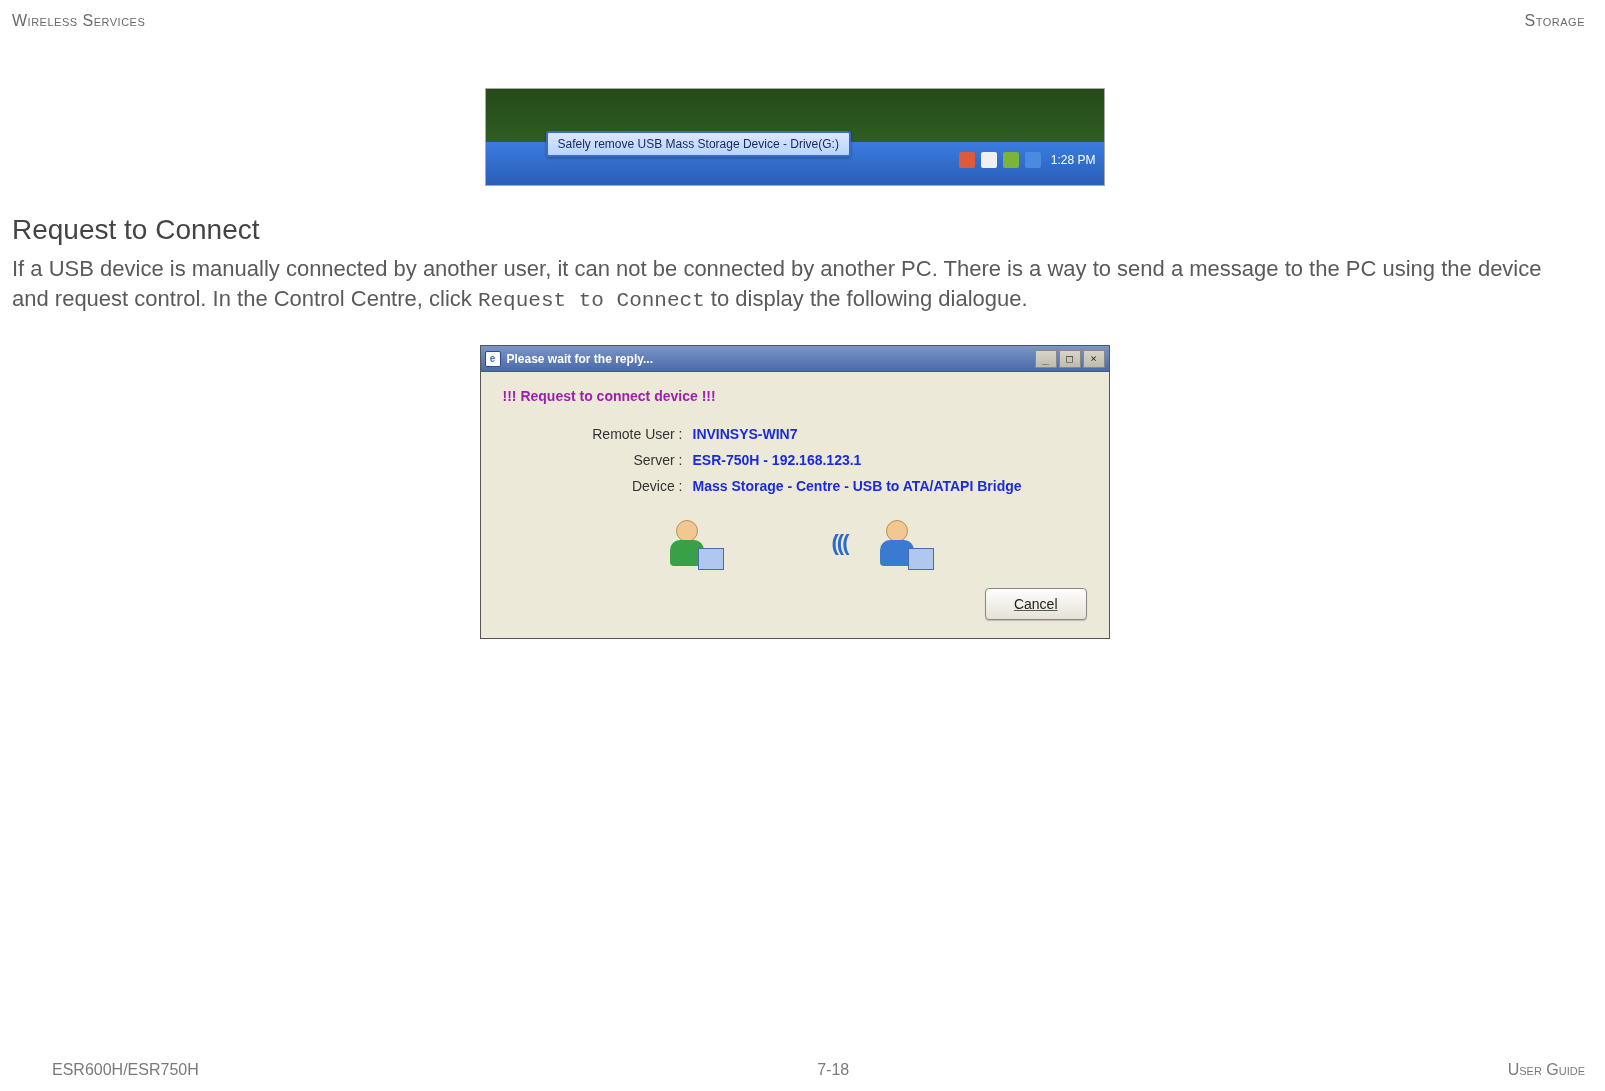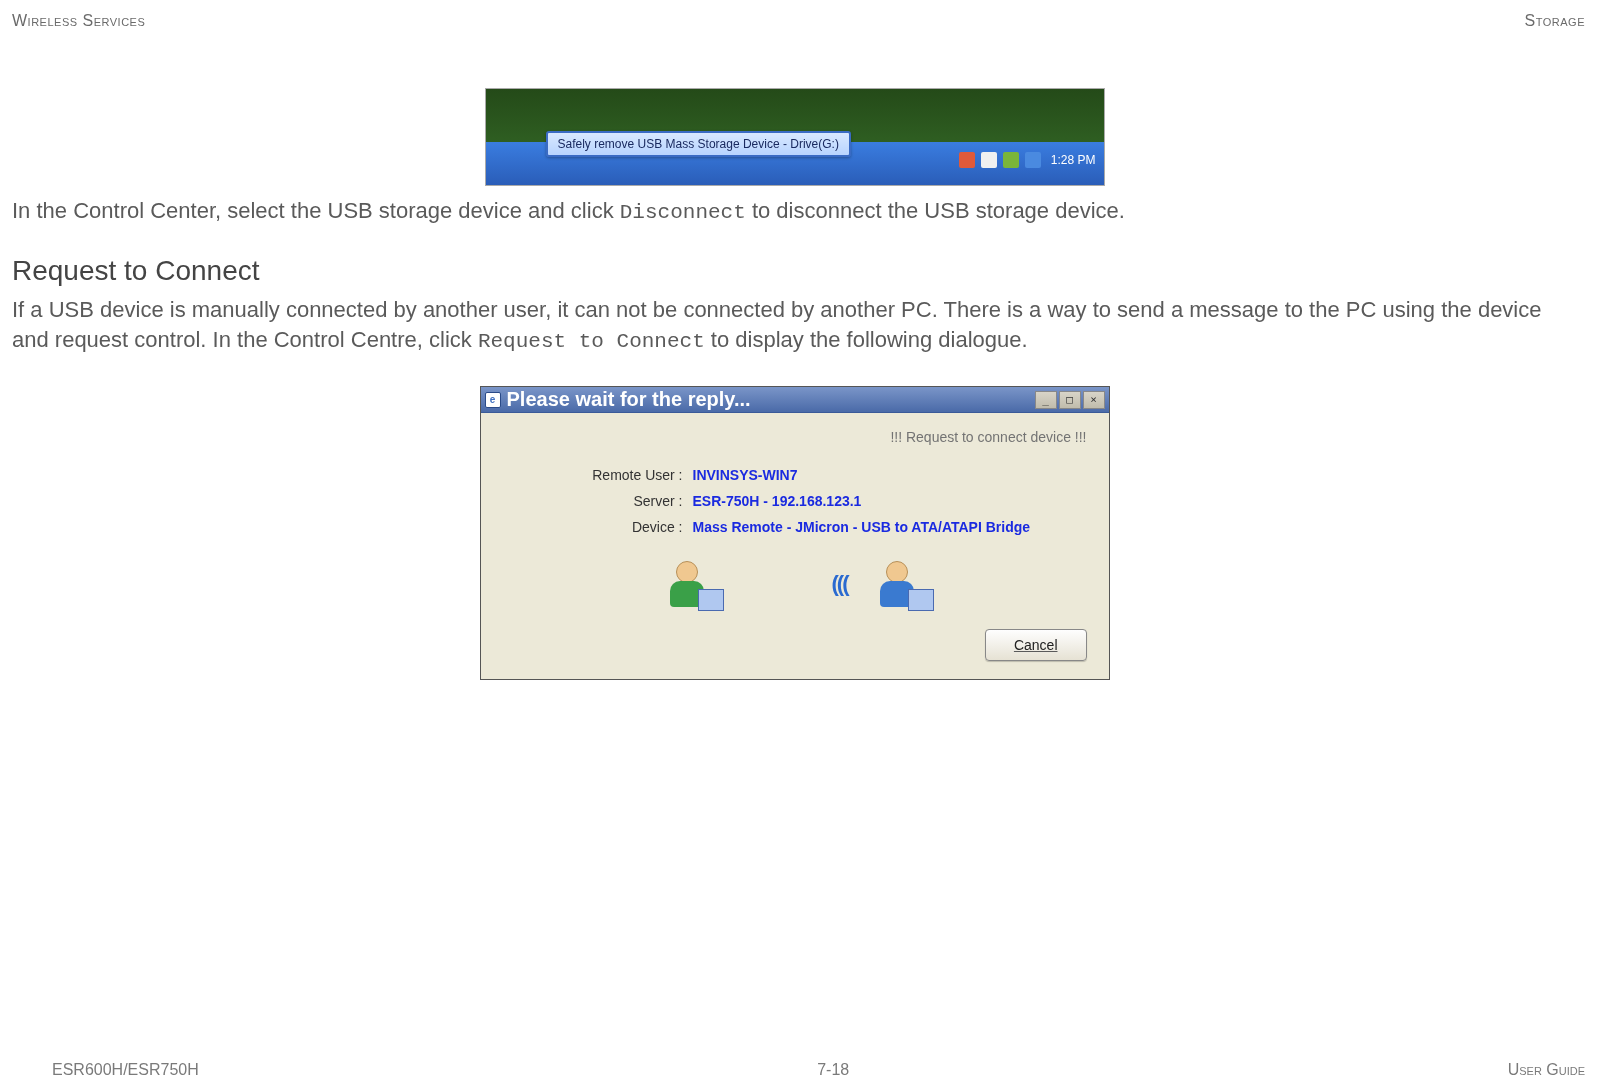--- a/index.html
+++ b/index.html
@@ -112,41 +112,41 @@
       background: #fff;
       border: 1px solid #2a4a88;
       border-radius: 2px;
       margin-right: 6px;
       display: inline-flex; align-items:center; justify-content:center;
       font-size: 10px; color: #4070c0; font-weight: bold;
     }
     .dialog-title-text {
       flex: 1;
       color: #fff;
-      font-size: 20px;
+      font-size: 12px;
       font-weight: bold;
     }
     .dialog-winbtns { display: flex; gap: 2px; }
     .winbtn {
       width: 22px; height: 18px;
       background: linear-gradient(#d8d4c8, #c0bcac);
       border: 1px solid #888;
       display: inline-flex; align-items: center; justify-content: center;
       font-size: 11px; font-family: monospace;
       color: #333;
     }
     .dialog-body {
       padding: 16px 22px 18px 22px;
       background: #ece9d8;
     }
     .dialog-banner {
-      text-align: right;
-      color: #737373;
+      text-align: left;
+      color: #a21caf;
       font-size: 14px;
-      font-weight: normal;
+      font-weight: bold;
       margin-bottom: 22px;
     }
     .info-row {
       display: flex;
       font-size: 14px;
       color: #1a1a1a;
       margin-bottom: 10px;
       align-items: baseline;
     }
     .info-label {
@@ -240,23 +240,20 @@
       <div class="tray">
         <span class="tray-icon tray-ic1"></span>
         <span class="tray-icon tray-ic2"></span>
         <span class="tray-icon tray-ic3"></span>
         <span class="tray-icon tray-ic4"></span>
         <span class="tray-time">1:28 PM</span>
       </div>
     </div>
   </div>
 
-  <p class="body-text">
-    <span>In the Control Center, select the USB storage device and click </span><span class="mono">Disconnect</span><span> to disconnect the USB storage device.</span>
-  </p>
 
   <h2 class="section-heading">Request to Connect</h2>
 
   <p class="body-text">
     <span>If a USB device is manually connected by another user, it can not be connected by another PC. There is a way to send a message to the PC using the device and request control. In the Control Centre, click </span><span class="mono">Request to Connect</span><span> to display the following dialogue.</span>
   </p>
 
   <div class="dialog-wrap">
     <div class="dialog-titlebar">
       <span class="dialog-title-icon">e</span>
@@ -273,21 +270,21 @@
       <div class="info-row">
         <div class="info-label">Remote User :</div>
         <div class="info-value">INVINSYS-WIN7</div>
       </div>
       <div class="info-row">
         <div class="info-label">Server :</div>
         <div class="info-value">ESR-750H - 192.168.123.1</div>
       </div>
       <div class="info-row">
         <div class="info-label">Device :</div>
-        <div class="info-value">Mass Remote - JMicron - USB to ATA/ATAPI Bridge</div>
+        <div class="info-value">Mass Storage - Centre - USB to ATA/ATAPI Bridge</div>
       </div>
 
       <div class="dialog-icons">
         <div class="person-icon">
           <div class="head"></div>
           <div class="body"></div>
           <div class="monitor"></div>
         </div>
         <div class="person-icon">
           <span class="wifi-waves">(((</span>

